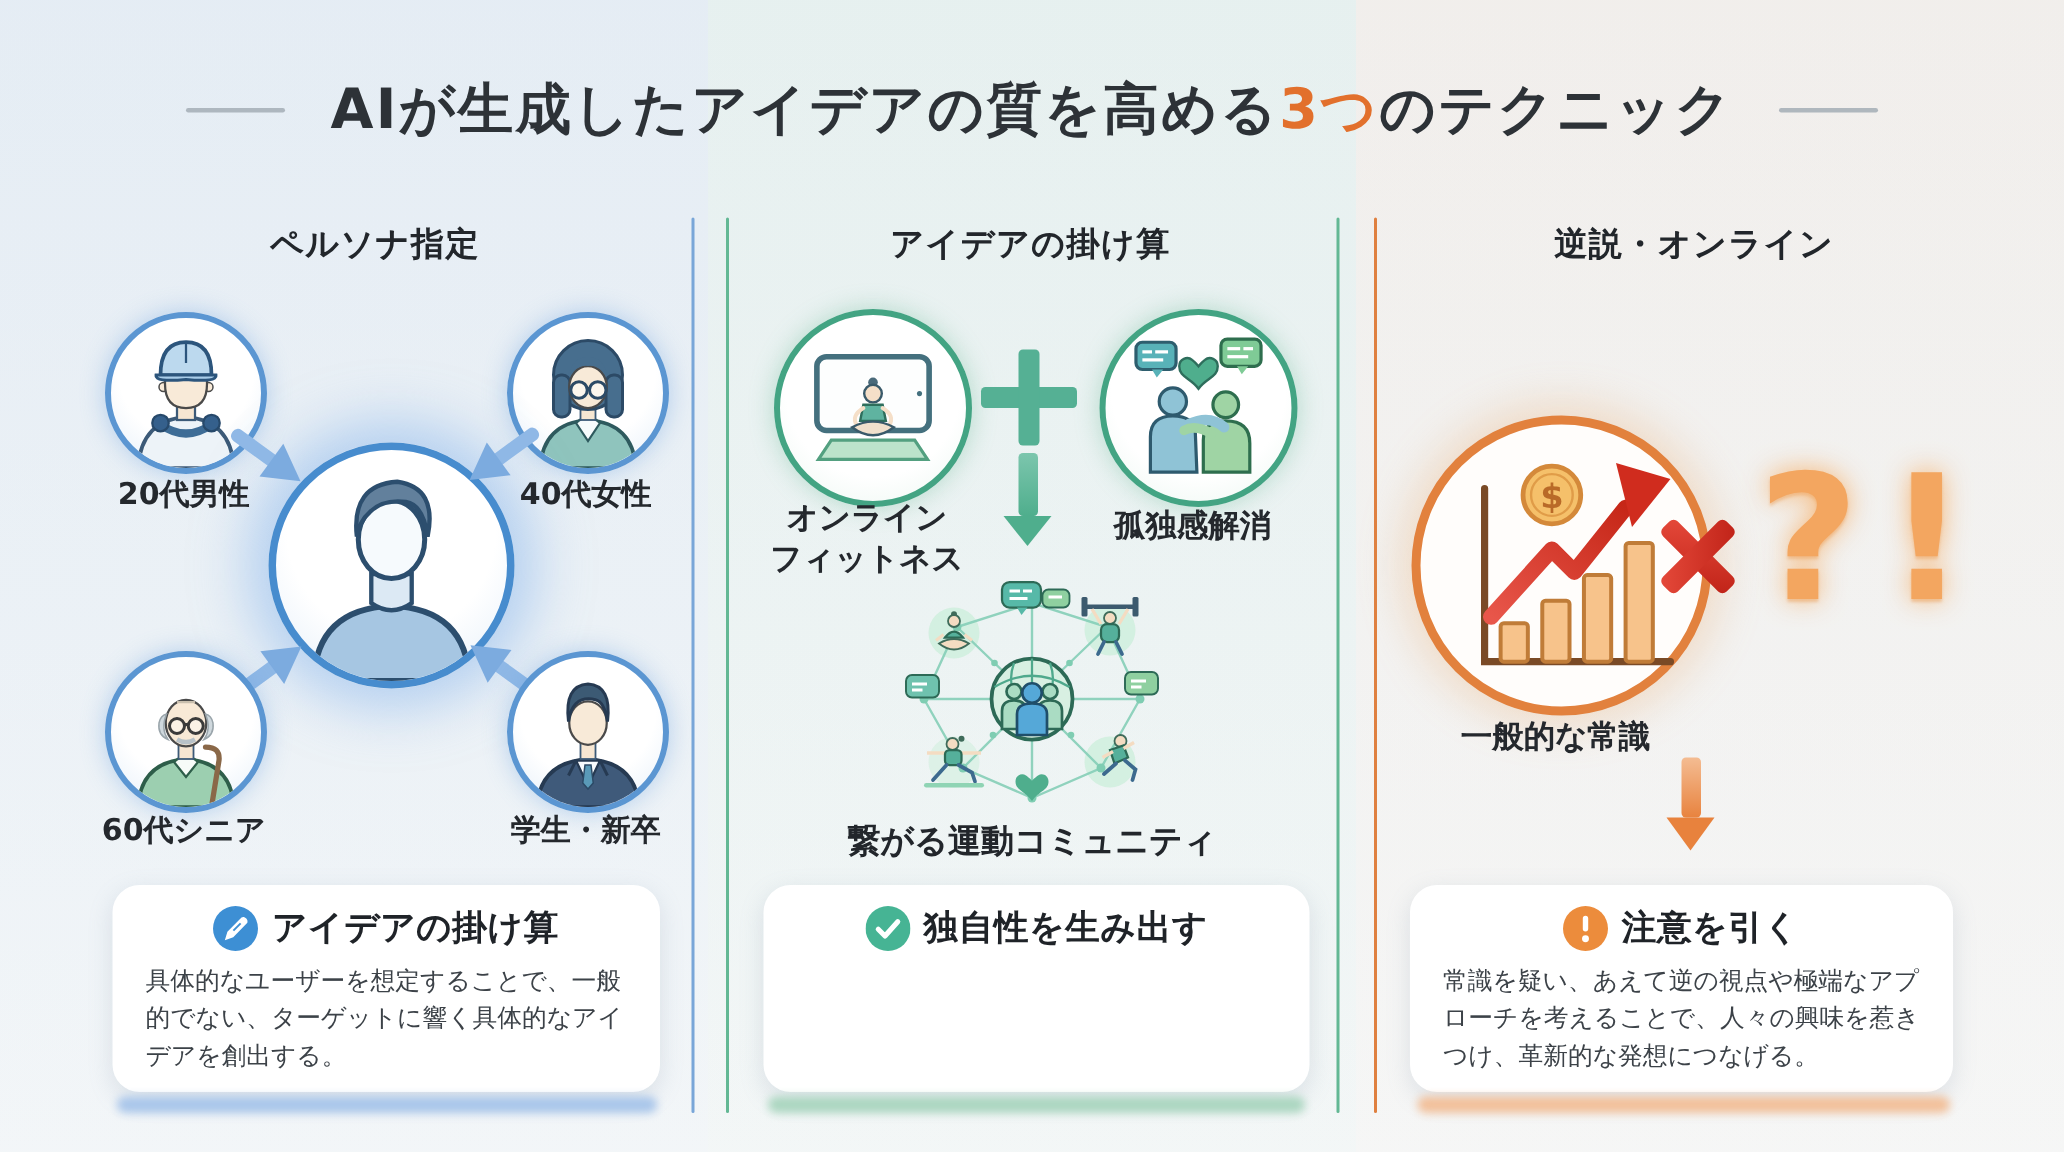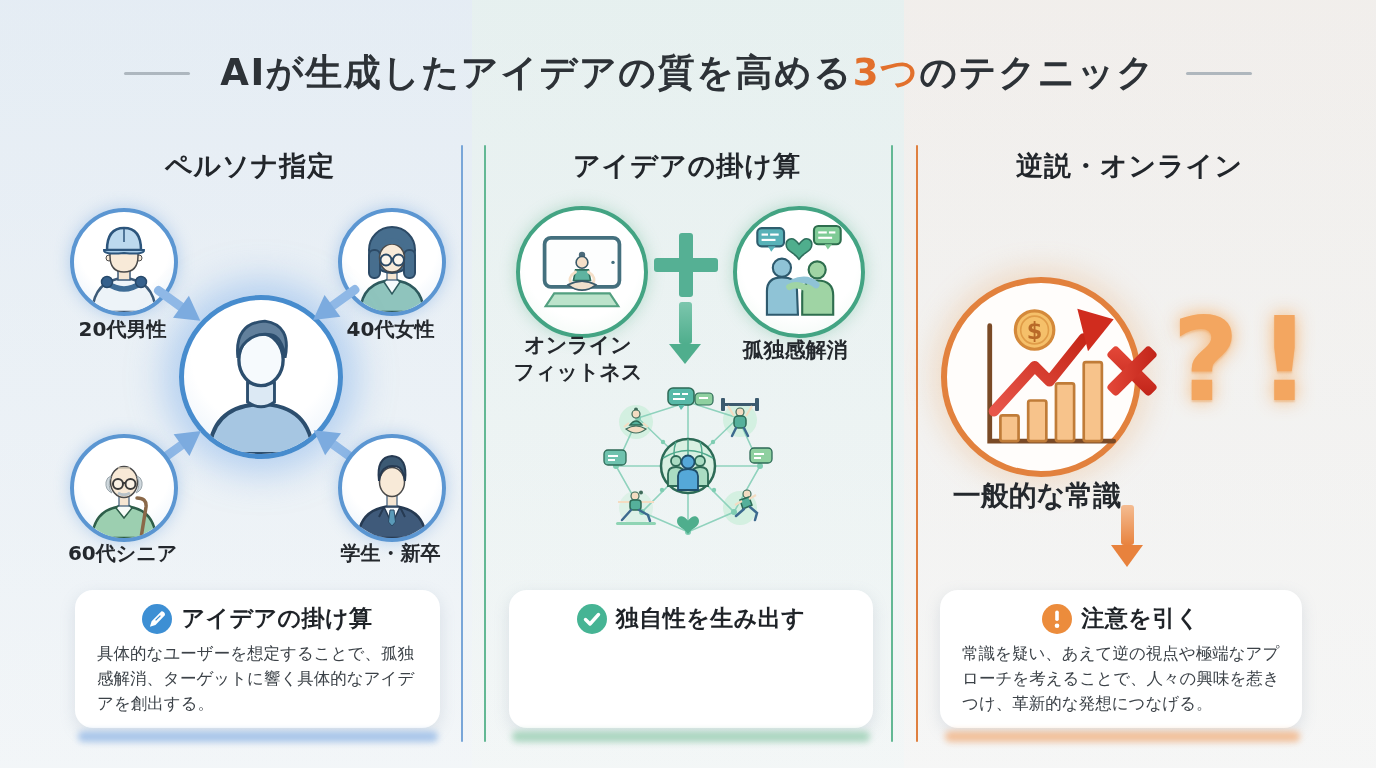--- a/index.html
+++ b/index.html
@@ -17,21 +17,21 @@
   .hl{color:#e2702c;}
 
   .vline{position:absolute;top:145px;height:597px;width:2px;border-radius:1px;}
   .vl-blue{left:461px;background:#79a6d8;}
   .vl-green{background:#63b894;}
   .vl-g1{left:484px;}
   .vl-g2{left:891px;}
   .vl-orange{left:916px;background:#df8040;}
 
   .col-group{position:absolute;inset:0;pointer-events:none;}
-  .col-header{position:absolute;top:148px;font-size:27px;font-weight:800;color:#22262b;text-align:center;letter-spacing:1px;}
+  .col-header{position:absolute;top:148px;font-size:22px;font-weight:800;color:#22262b;text-align:center;letter-spacing:1px;}
   .h1c{left:40px;width:420px;}
   .h2c{left:486px;width:402px;}
   .h3c{left:919px;width:421px;}
 
   
   .avatar{position:absolute;border-radius:50%;border:4px solid #5b96d2;
     background:radial-gradient(circle at 50% 35%,#ffffff 55%,#e3eef9);
     box-shadow:0 0 16px rgba(110,165,225,.45);overflow:hidden;}
   .av-small{width:100px;height:100px;}
   .av-tl{left:70px;top:208px;} .av-tr{left:338px;top:208px;}
@@ -79,21 +79,21 @@
     border:6px solid #e2813d;background:#fffdfb;box-shadow:0 0 28px 8px rgba(235,160,95,.28);}
   .bigcircle svg{display:block;width:100%;height:100%;}
   .xmark{position:absolute;left:1098px;top:337px;width:68px;height:68px;}
   .xmark .xb{position:absolute;left:4px;top:27px;width:60px;height:14px;border-radius:4px;
     background:linear-gradient(135deg,#e5493a,#c02318);}
   .xb1{transform:rotate(45deg);} .xb2{transform:rotate(-45deg);}
   .qmark,.emark{position:absolute;font-size:116px;font-weight:800;line-height:1;color:#f3a660;
     text-shadow:0 0 18px rgba(246,170,95,.85),0 2px 2px rgba(230,140,60,.4);}
   .qmark{left:1172px;top:302px;}
   .emark{left:1258px;top:302px;}
-  .c3-label{position:absolute;left:917px;width:240px;top:477px;font-size:28px;font-weight:700;text-align:center;}
+  .c3-label{position:absolute;left:917px;width:240px;top:477px;font-size:21px;font-weight:700;text-align:center;}
 
   
   .card{position:absolute;top:590px;height:138px;background:#ffffff;border-radius:18px;
     box-shadow:0 5px 16px rgba(120,140,165,.20);}
   .card1{left:75px;width:365px;}
   .card2{left:509px;width:364px;}
   .card3{left:940px;width:362px;}
   .card-head{display:flex;align-items:center;justify-content:center;gap:9px;margin-top:13px;}
   .card-icon{width:30px;height:30px;flex:0 0 auto;}
   .card-title{font-size:23px;font-weight:800;color:#1f2328;letter-spacing:.5px;}
@@ -230,21 +230,21 @@
 
     <div class="card card1">
       <div class="card-head">
         <svg class="card-icon" viewBox="0 0 30 30">
           <circle cx="15" cy="15" r="15" fill="#3d8fd4"></circle>
           <path d="M20.6,7.4 c1.7,0.6 2.8,2.1 2.3,3.8 l-9.4,9.7 -5.6,1.9 1.7,-5.6 9.4,-9.5 c0.5,-0.3 1,-0.4 1.6,-0.3 Z" fill="#ffffff"></path>
           <path d="M13.6,16.4 L18.4,11.6" stroke="#3d8fd4" stroke-width="1.3"></path>
         </svg>
         <span class="card-title">アイデアの掛け算</span>
       </div>
-      <p class="card-body">具体的なユーザーを想定することで、孤独感解消、ターゲットに響く具体的なアイデアを創出する。</p>
+      <p class="card-body">具体的なユーザーを想定することで、一般的でない、ターゲットに響く具体的なアイデアを創出する。</p>
     </div>
   </section>
 
   <section class="col-group">
     <div class="col-header h2c">アイデアの掛け算</div>
 
     <div class="gcircle gc-a">
       <svg viewBox="0 0 116 116">
         <rect x="23" y="26" width="70" height="46" rx="6" fill="#fdfefe" stroke="#44707e" stroke-width="3.5"></rect>
         <circle cx="87" cy="49" r="1.6" fill="#44707e"></circle>
@@ -369,20 +369,21 @@
         <rect x="6" y="64" width="22" height="15" rx="4" fill="#6fc2ae" stroke="#2d6a56" stroke-width="1.3"></rect>
         <rect x="10" y="69" width="10" height="2" fill="#fff"></rect>
           <rect x="10" y="73" width="7" height="2" fill="#fff"></rect>
         <rect x="152" y="62" width="22" height="15" rx="4" fill="#8fd0a0" stroke="#2d6a56" stroke-width="1.3"></rect>
         <rect x="156" y="67" width="10" height="2" fill="#fff"></rect>
           <rect x="156" y="71" width="7" height="2" fill="#fff"></rect>
         <path d="M90,148 C85,141 79,141 79,135 c0,-4 4,-6 7,-4 c2,1.3 4,3.5 4,3.5 c0,0 2,-2.2 4,-3.5 c3,-2 7,0 7,4 c0,6 -6,6 -11,13 Z" fill="#4fae8d"></path>
       </svg>
     </div>
 
+    <div class="result-label">繋がる運動コミュニティ</div>
 
     <div class="card card2">
       <div class="card-head">
         <svg class="card-icon" viewBox="0 0 30 30">
           <circle cx="15" cy="15" r="15" fill="#46b494"></circle>
           <polyline points="8.5,15.5 13,20 21.5,10.5" fill="none" stroke="#ffffff" stroke-width="3.4" stroke-linecap="round" stroke-linejoin="round"></polyline>
         </svg>
         <span class="card-title">独自性を生み出す</span>
       </div>
     </div>

